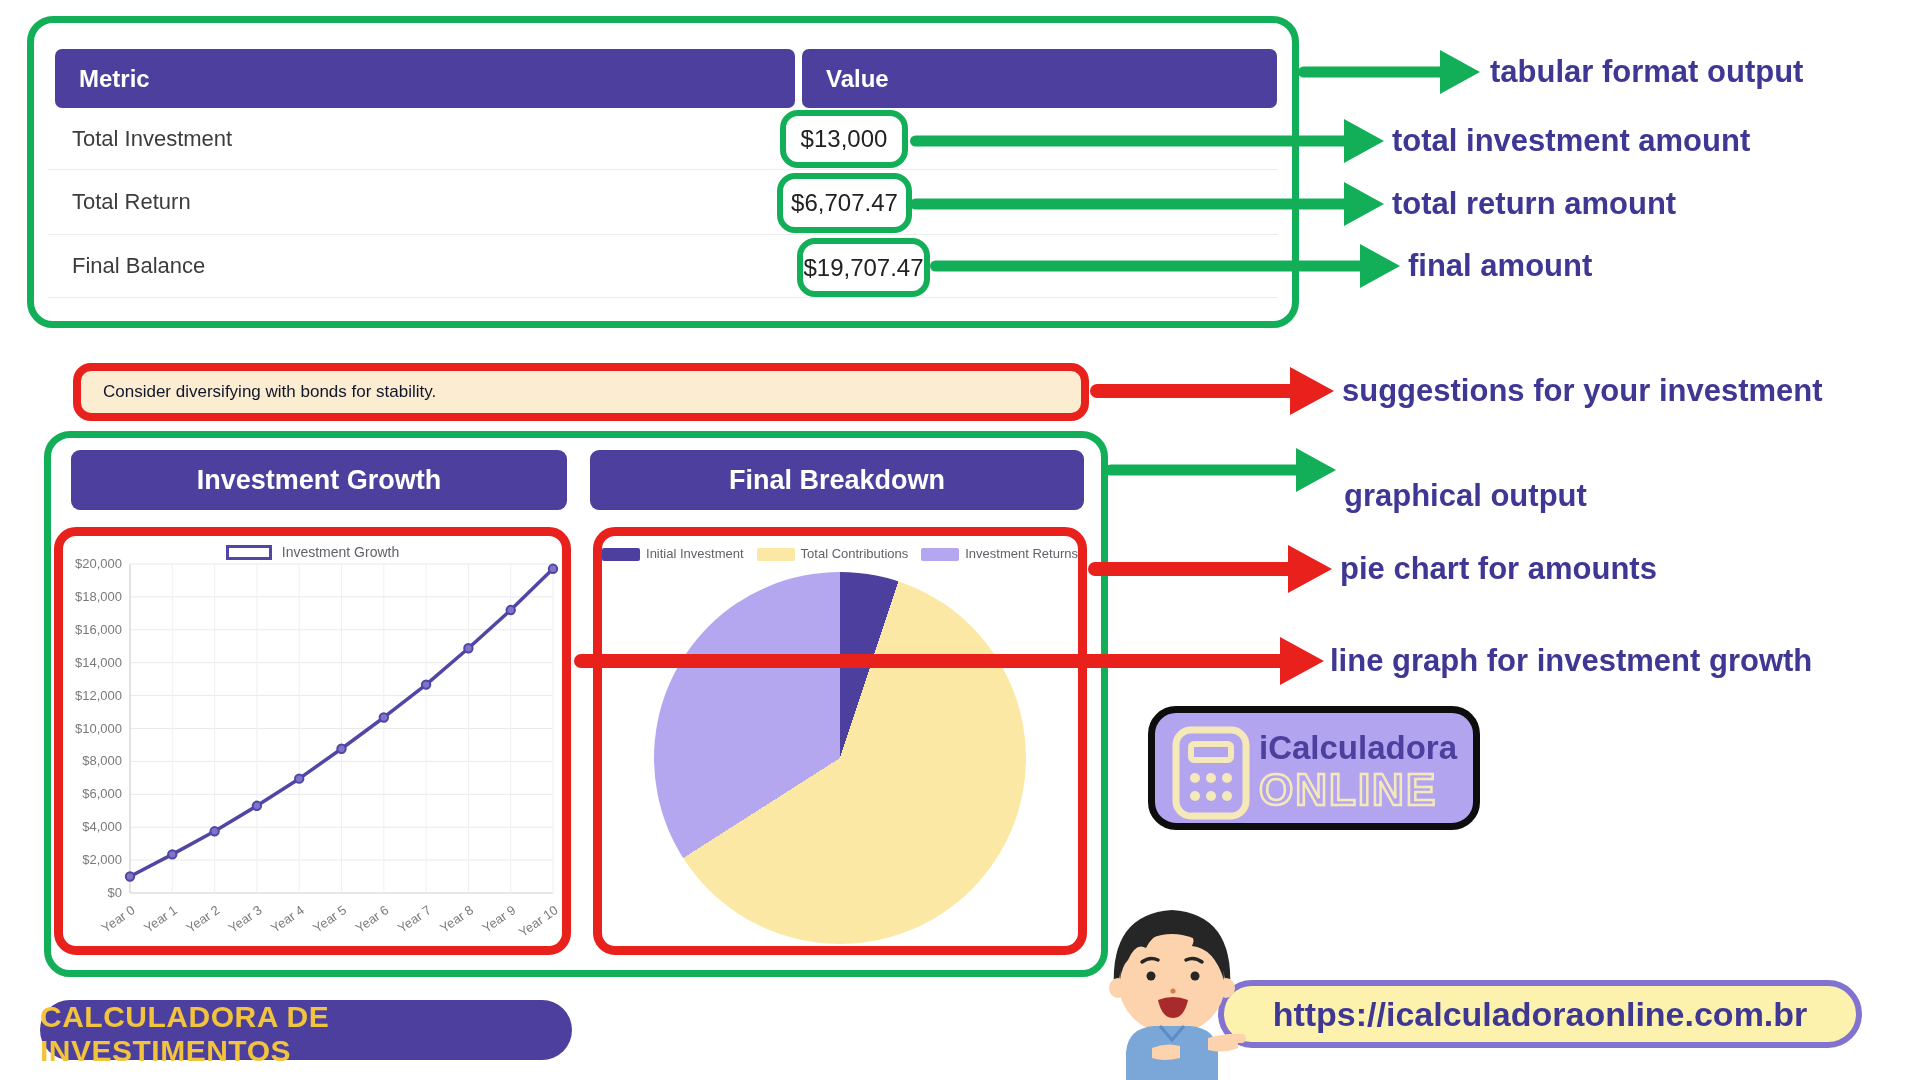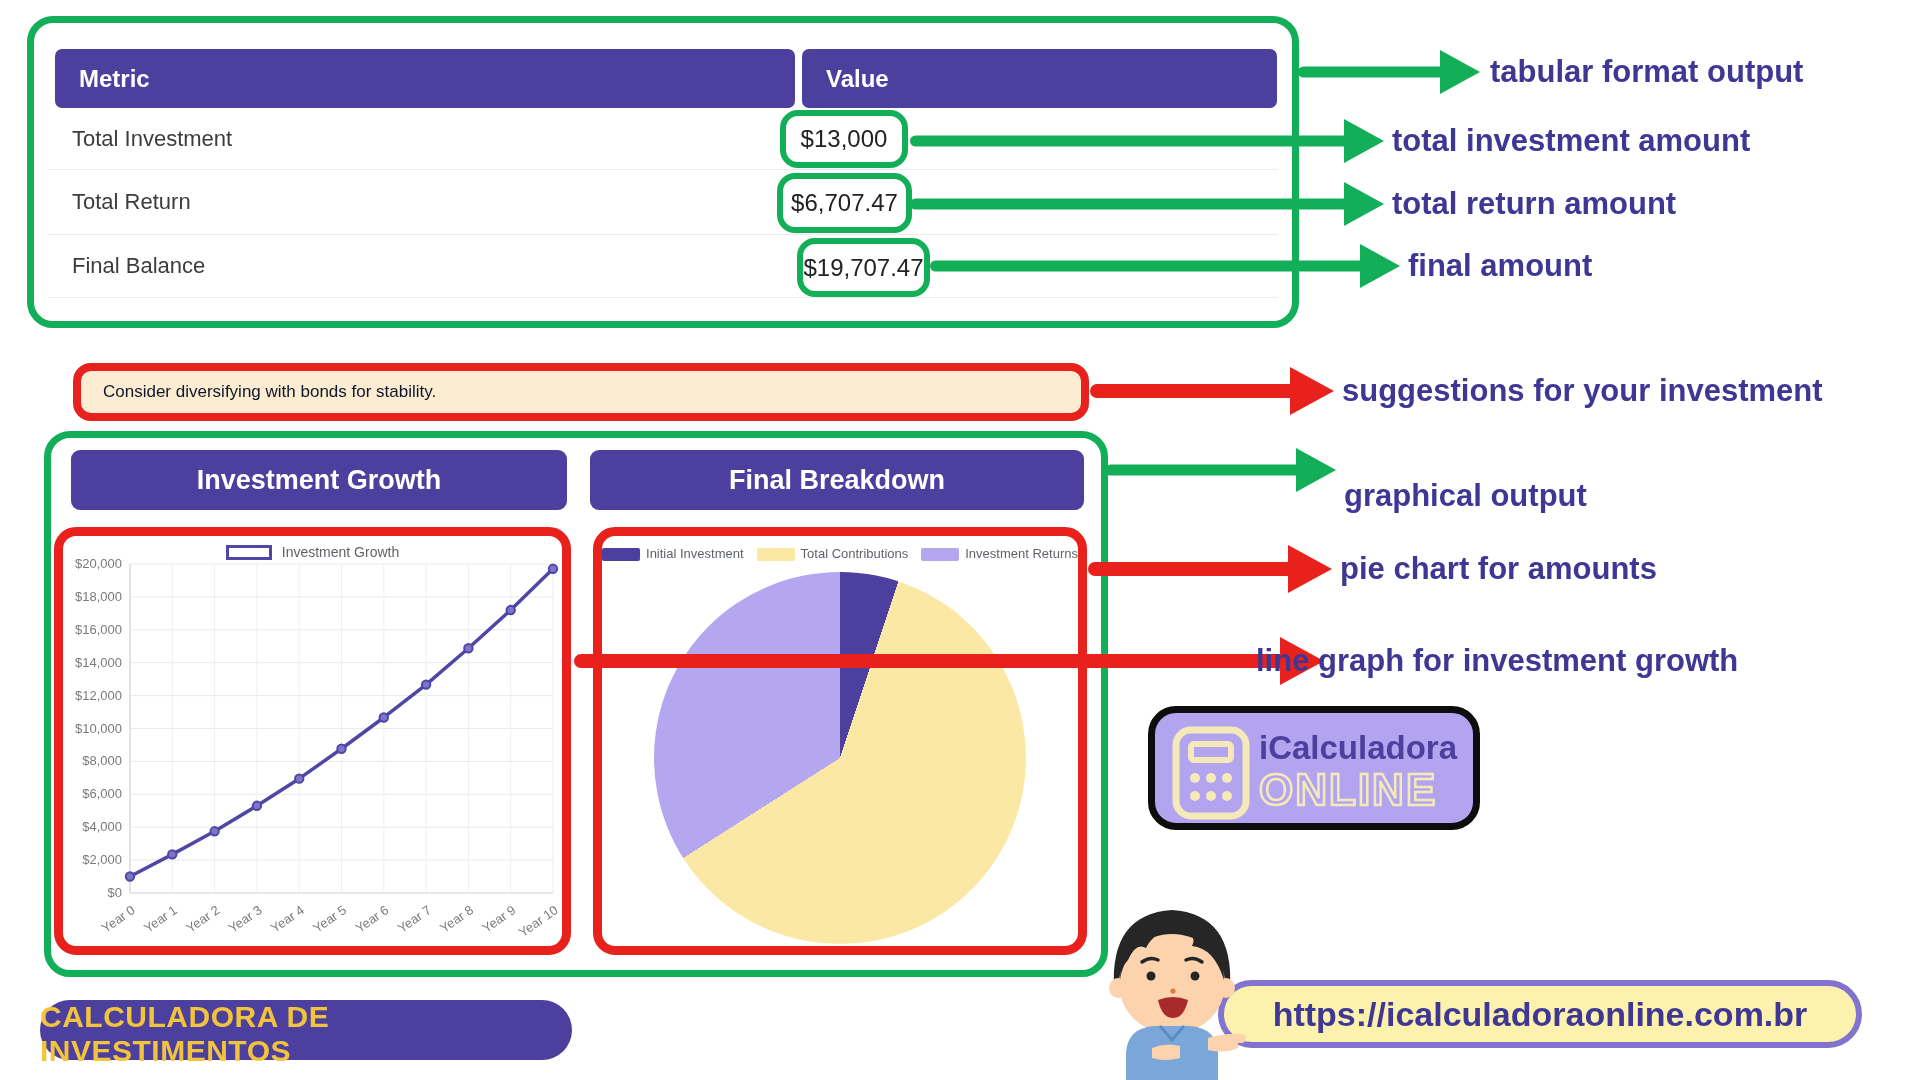--- a/index.html
+++ b/index.html
@@ -231,21 +231,21 @@
       <span class="hd"></span>
     </div>
 
   <div class="ann" style="left:1490px; top:72px;">tabular format output</div>
   <div class="ann" style="left:1392px; top:141px;">total investment amount</div>
   <div class="ann" style="left:1392px; top:204px;">total return amount</div>
   <div class="ann" style="left:1408px; top:266px;">final amount</div>
   <div class="ann" style="left:1342px; top:391px;">suggestions for your investment</div>
   <div class="ann" style="left:1344px; top:470px;margin-top:26px;">graphical output</div>
   <div class="ann" style="left:1340px; top:569px;">pie chart for amounts</div>
-  <div class="ann" style="left:1256px; top:661px;text-align:center;">line graph for investment growth</div>
+  <div class="ann" style="left:1330px; top:661px;text-align:center;">line graph for investment growth</div>
 
   <div class="logo">
     <svg class="logo-calc" width="84" height="96" viewBox="0 0 84 96">
       <rect x="7" y="5" width="70" height="86" rx="15" fill="none" stroke="#f5e9b9" stroke-width="7"></rect>
       <rect x="22" y="19" width="40" height="16" rx="3" fill="none" stroke="#f5e9b9" stroke-width="6"></rect>
       <circle cx="26" cy="53" r="5" fill="#f5e9b9"></circle>
         <circle cx="42" cy="53" r="5" fill="#f5e9b9"></circle>
         <circle cx="58" cy="53" r="5" fill="#f5e9b9"></circle>
       <circle cx="26" cy="71" r="5" fill="#f5e9b9"></circle>
         <circle cx="42" cy="71" r="5" fill="#f5e9b9"></circle>

